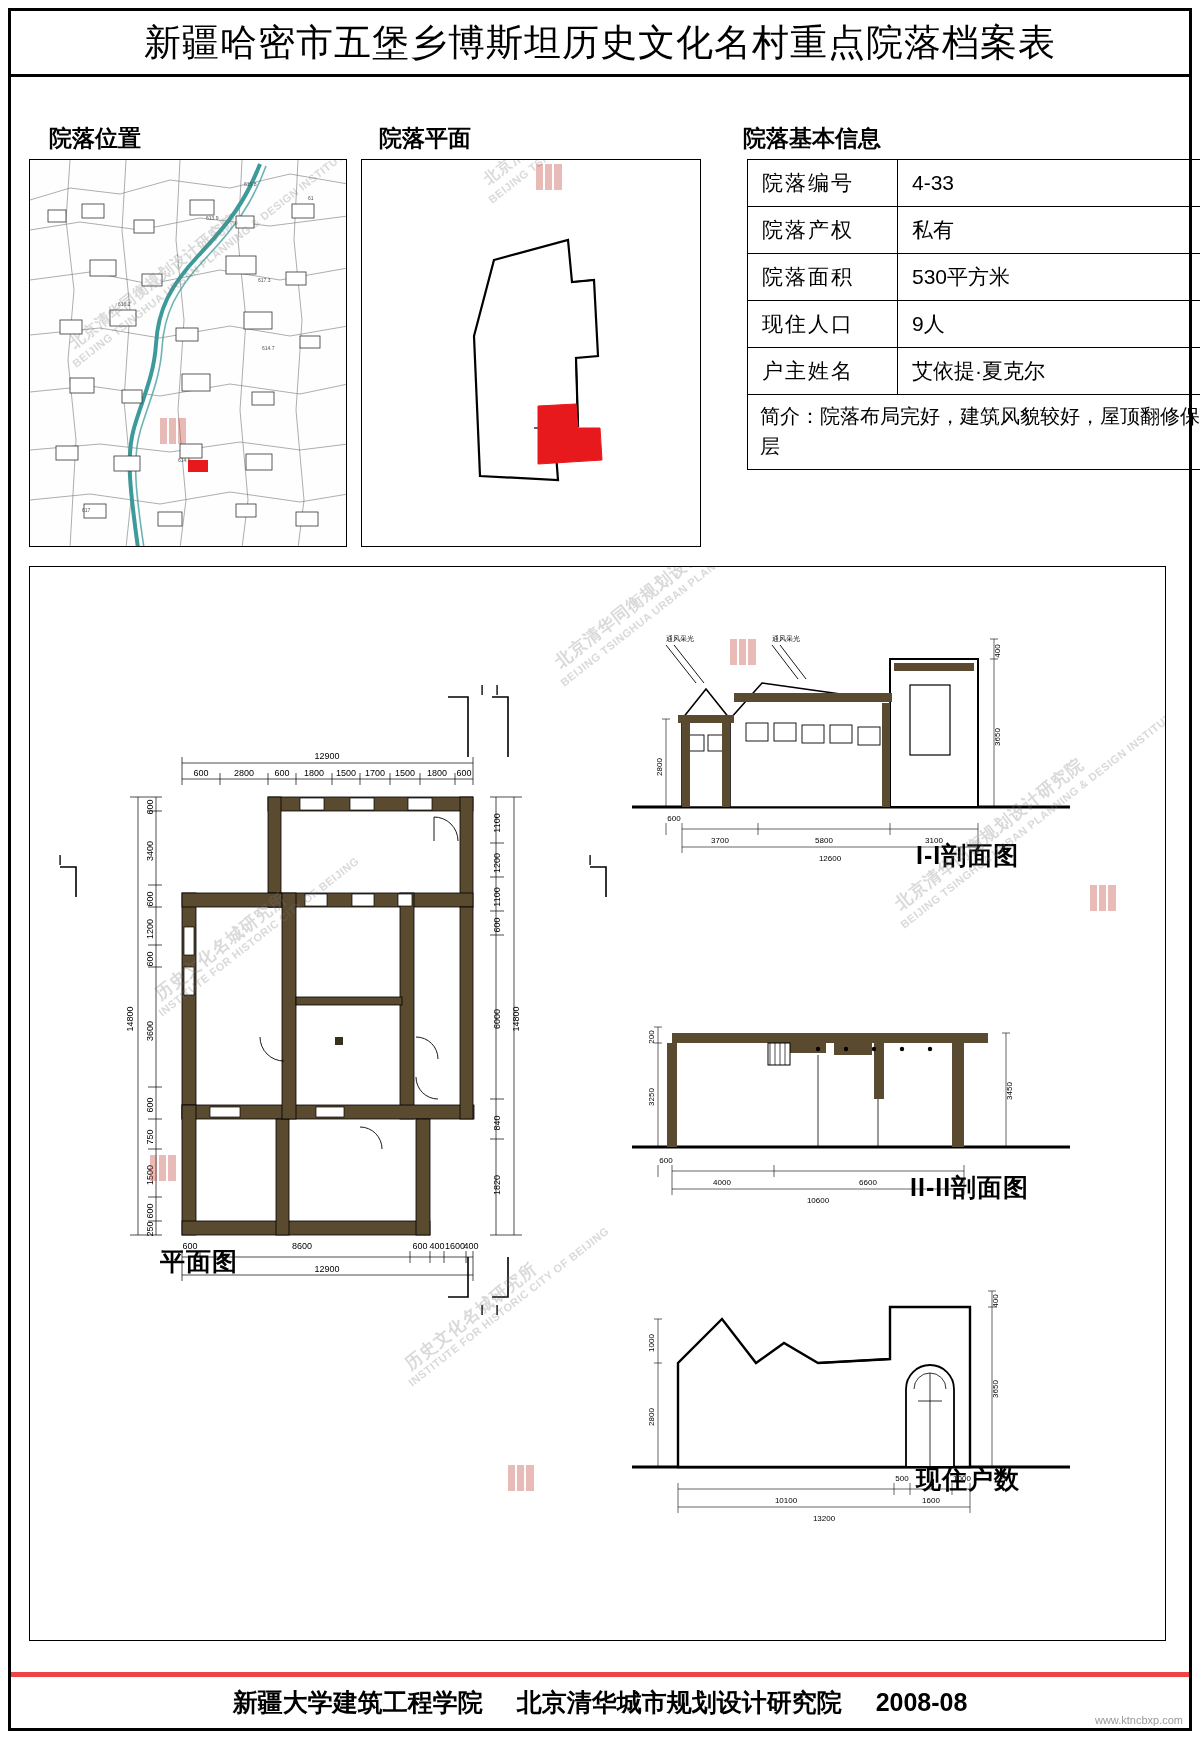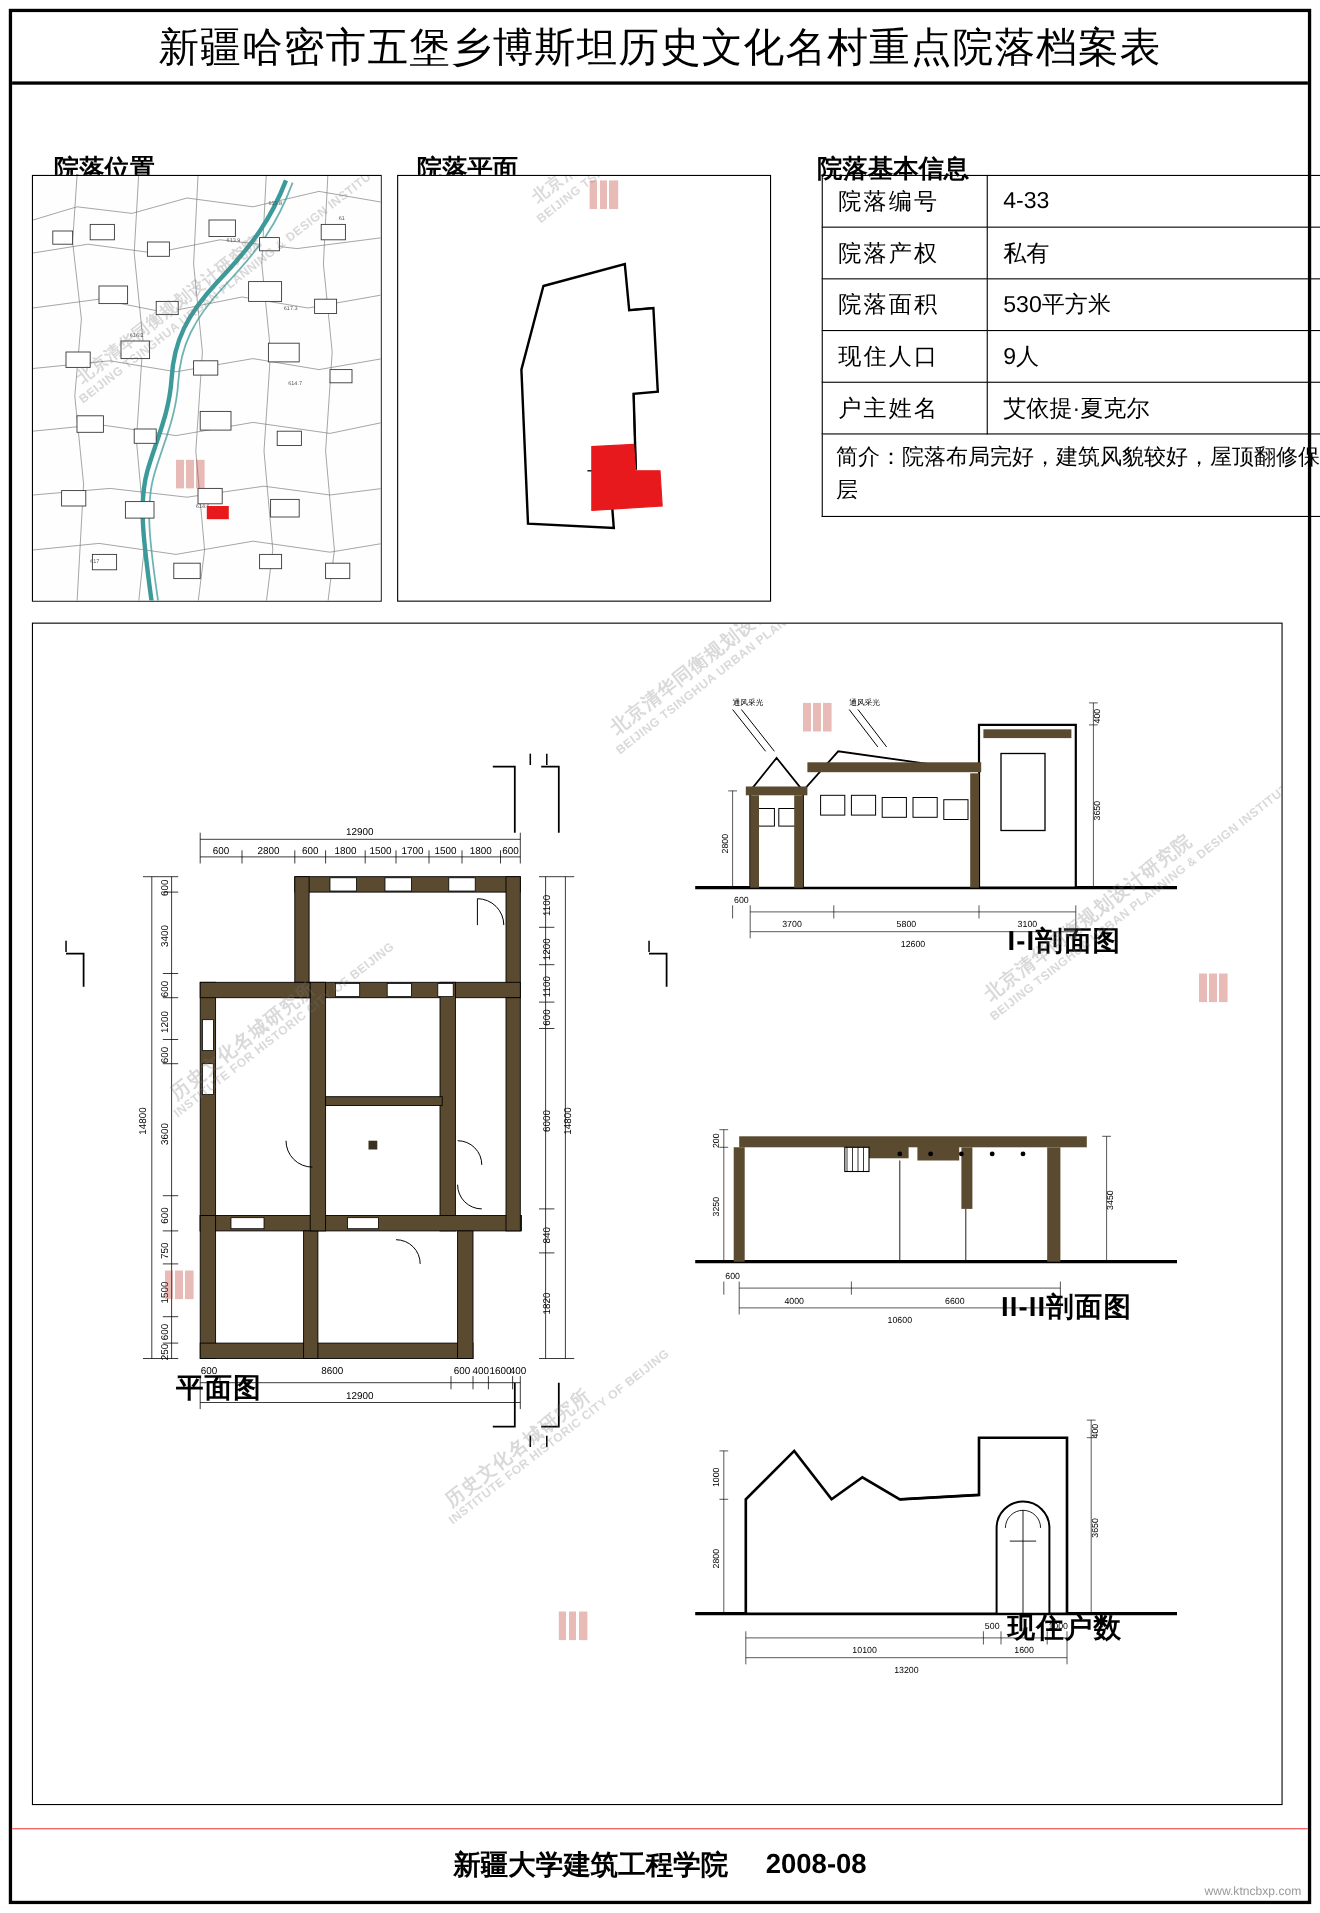--- a/index.html
+++ b/index.html
@@ -36,21 +36,20 @@
     letter-spacing: 1px;
     color: #000;
     white-space: nowrap;
   }
   
   .sec-head {
     position: absolute;
     font-size: 23px;
     font-weight: bold;
     color: #000;
-    margin-top: 15px;
   }
   
   .loc-box {
     position: absolute;
     left: 18px; top: 148px;
     width: 318px; height: 388px;
     border: 1.5px solid #000;
     background: #fdfdfd;
     overflow: hidden;
   }
@@ -106,22 +105,22 @@
     font-size: 25px;
     font-weight: bold;
     color: #000;
     letter-spacing: 1px;
   }
   
   .footer {
     position: absolute;
     left: 0; bottom: 0;
     width: 100%;
-    height: 66px;
-    border-top: 1px solid #ef4444;
+    height: 56px;
+    border-top: 5px solid #ef4444;
     display: flex;
     align-items: center;
     justify-content: center;
     gap: 34px;
   }
   .footer span {
     font-size: 25px;
     font-weight: bold;
     color: #000;
   }
@@ -640,17 +639,18 @@
     <div class="wm sm" style="left:126px; top:442px; transform:rotate(-38deg);">INSTITUTE FOR HISTORIC CITY OF BEIJING</div>
     <div class="wm-mark" style="left:120px; top:588px;"></div>
 
     <div class="wm" style="left:370px; top:790px; transform:rotate(-38deg);">历史文化名城研究所</div>
     <div class="wm sm" style="left:376px; top:812px; transform:rotate(-38deg);">INSTITUTE FOR HISTORIC CITY OF BEIJING</div>
     <div class="wm-mark" style="left:478px; top:898px;"></div>
   </div>
 
   <div class="footer">
     <span>新疆大学建筑工程学院</span>
+    <span>北京清华城市规划设计研究院</span>
     <span>2008-08</span>
   </div>
 
   <div class="corner-tag">www.ktncbxp.com</div>
 </div>
 
 </body></html>

